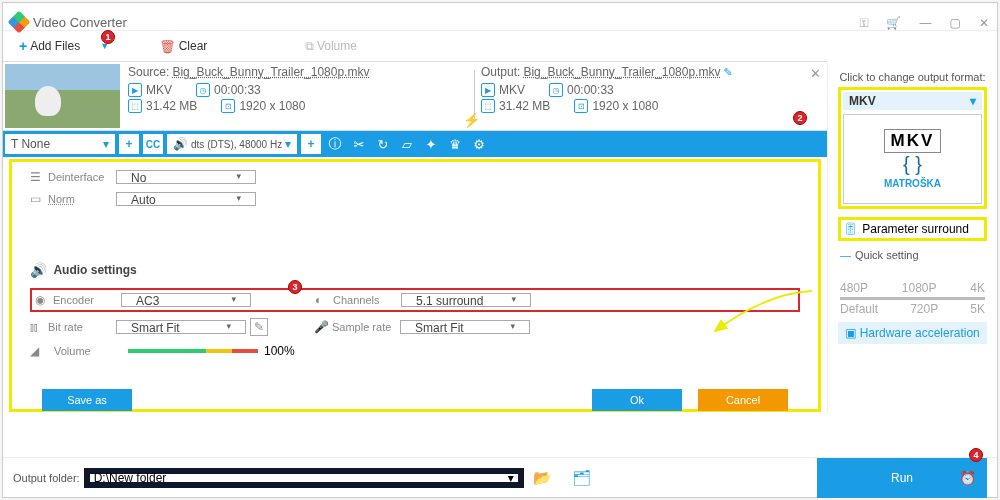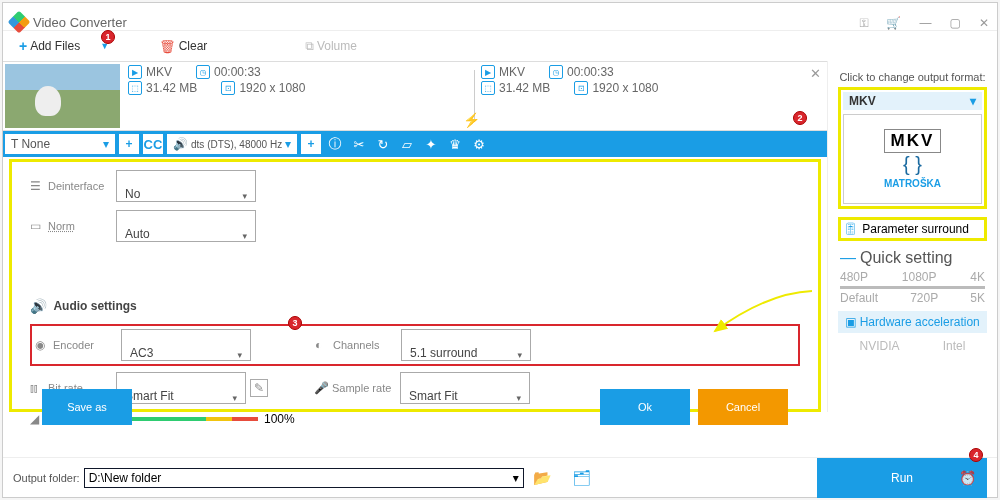--- a/index.html
+++ b/index.html
@@ -36,51 +36,51 @@
 .editrow .seg{height:20px;margin:0 2px;background:#fff;display:flex;align-items:center;padding:0 6px;font-size:11px;color:#555;}
 .editrow .seg.none{width:110px;}
 .editrow .sq{width:20px;height:20px;background:#fff;margin:0 2px;display:flex;align-items:center;justify-content:center;color:#1a9de5;font-weight:bold;}
 .editrow .seg.audio{width:130px;}
 .editrow .dd{color:#1a9de5;margin-left:auto;}
 .editrow .tool{width:24px;color:#fff;text-align:center;font-size:13px;}
 .panel{margin:2px 6px 0 6px;border:3px solid #eeea00;padding:8px 18px 0 18px;height:253px;position:relative;}
 .prow{display:flex;align-items:center;margin-bottom:8px;}
 .prow .ico{width:18px;color:#888;font-size:12px;}
 .prow label{width:68px;color:#888;font-size:11px;}
-.prow .sel{height:32px;border:1px solid #aaa;background:#fff;padding:0 8px;display:flex;align-items:flex-end;justify-content:space-between;font-size:11px;color:#444;}
+.prow .sel{height:14px;border:1px solid #aaa;background:#fff;padding:0 14px;display:flex;align-items:flex-start;justify-content:space-between;font-size:11px;color:#444;}
 .sel .car{color:#666;font-size:9px;}
 .section-h{display:flex;align-items:center;gap:6px;font-weight:bold;color:#444;margin:56px 0 10px 0;}
 .section-h .aico{color:#888;font-size:14px;}
 .hl{border:2px solid #d9262d;padding:3px;display:flex;align-items:center;gap:0;position:relative;margin-bottom:6px;}
 .hl .prow{margin:0;}
 .vol{display:flex;align-items:center;gap:6px;}
 .volbar{width:130px;height:4px;background:linear-gradient(90deg,#2ecc71 0 60%,#f1c40f 60% 80%,#e74c3c 80%);}
 .panel-btns{position:absolute;bottom:0;left:0;right:0;height:20px;display:flex;}
-.pbtn{height:36px;color:#fff;font-size:11px;display:flex;align-items:center;justify-content:center;}
+.pbtn{height:22px;color:#fff;font-size:11px;display:flex;align-items:center;justify-content:center;}
 .saveas{width:90px;background:#1a9de5;margin-left:30px;}
 .ok{width:90px;background:#1a9de5;margin-left:auto;}
-.cancel{width:90px;background:#f39800;margin-left:8px;margin-right:30px;}
+.cancel{width:90px;background:#f39800;margin-left:16px;margin-right:30px;}
 .right .htxt{text-align:center;color:#555;font-size:11px;margin:4px 0;}
 .fmtsel{margin:2px 4px;border:3px solid #eeea00;padding:2px;}
 .fmtsel .dd{height:18px;background:#e3f2fb;display:flex;align-items:center;justify-content:space-between;padding:0 6px;color:#333;font-weight:bold;}
 .fmtbox{margin-top:4px;background:#fff;border:1px solid #ccc;height:90px;display:flex;align-items:center;justify-content:center;flex-direction:column;}
 .mkvicon{border:1px solid #888;padding:1px 6px;font-size:17px;font-weight:bold;letter-spacing:2px;}
 .fmtbox .sub{color:#1a9de5;font-size:10px;margin-top:2px;font-weight:bold;}
 .param{margin:8px 4px;border:3px solid #eeea00;padding:2px;display:flex;align-items:center;gap:4px;}
 .param .pico{color:#1a9de5;}
 .qs{margin:4px 6px;}
-.qslabel{color:#555;font-size:16px;margin-bottom:3px;display:flex;align-items:center;gap:4px;}
+.qslabel{color:#555;font-size:11px;margin-bottom:20px;display:flex;align-items:center;gap:4px;}
 .qslabel::before{content:"—";color:#1a9de5;}
 .qsrow{display:flex;justify-content:space-between;color:#aaa;font-size:9px;}
 .qsslider{height:3px;background:#bbb;margin:2px 0;}
 .hw{margin:6px 4px;padding:4px;background:#e3f2fb;color:#1a9de5;text-align:center;font-size:11px;}
 .gpu{display:flex;justify-content:space-around;margin:2px 4px;color:#bbb;font-size:10px;}
 .bottom{position:absolute;bottom:0;left:0;right:0;height:40px;display:flex;align-items:center;padding:0 10px;border-top:1px solid #eee;}
 .bottom label{color:#555;font-size:11px;margin-right:4px;}
-.pathbox{flex:1;max-width:440px;height:20px;border:1px solid #0f172a;padding:0 4px;display:flex;align-items:center;justify-content:space-between;font-size:11px;}
+.pathbox{flex:1;max-width:440px;height:20px;border:6px solid #0f172a;padding:0 4px;display:flex;align-items:center;justify-content:space-between;font-size:11px;}
 .bottom .bico{color:#1a9de5;margin:0 10px;font-size:15px;}
 .runbtn{margin-left:auto;width:170px;height:40px;background:#1a9de5;color:#fff;font-size:22px;display:flex;align-items:center;justify-content:center;position:relative;}
 .clock{position:absolute;right:10px;color:#fff;opacity:.8;font-size:14px;}
 .arrow-svg{position:absolute;pointer-events:none;}
 </style>
 </head>
 <body>
 
 <div class="app">
   <div class="titlebar">
@@ -111,20 +111,21 @@
         <span>Volume</span>
       </div>
   </div>
 
   <div class="content">
     <div class="left">
       <div class="filerow">
         <div class="thumb"></div>
         <div class="meta">
           <div class="src">
+            <div class="src-title"><span>Source:</span> <span style="text-decoration:underline dotted;">Big_Buck_Bunny_Trailer_1080p.mkv</span></div>
             <div class="mrow">
               <div class="mcell">
                   <span class="ico">▶</span>
                   <span>MKV</span>
                 </div>
               <div class="mcell">
                   <span class="ico">◷</span>
                   <span>00:00:33</span>
                 </div>
             </div>
@@ -134,20 +135,21 @@
                   <span>31.42 MB</span>
                 </div>
               <div class="mcell">
                   <span class="ico">⊡</span>
                   <span>1920 x 1080</span>
                 </div>
             </div>
           </div>
           <div class="dash"></div>
           <div class="out">
+            <div class="out-title"><span>Output:</span> <span style="text-decoration:underline dotted;">Big_Buck_Bunny_Trailer_1080p.mkv</span> <span class="pencil">✎</span></div>
             <div class="mrow">
               <div class="mcell">
                   <span class="ico">▶</span>
                   <span>MKV</span>
                 </div>
               <div class="mcell">
                   <span class="ico">◷</span>
                   <span>00:00:33</span>
                 </div>
             </div>
@@ -163,21 +165,21 @@
             </div>
           </div>
         </div>
         <span class="bolt">⚡</span>
         <span class="close-x">✕</span>
       </div>
 
       <div class="editrow">
         <div class="seg none"><span>T</span>&nbsp;<span>None</span><span class="dd">▾</span></div>
         <div class="sq">+</div>
-        <div class="sq" style="font-size:13px;">CC</div>
+        <div class="sq" style="font-size:10px;">CC</div>
         <div class="seg audio"><span>🔊</span>&nbsp;<span style="font-size:10px;">dts (DTS), 48000 Hz</span><span class="dd">▾</span></div>
         <div class="sq">+</div>
         <div class="tool">ⓘ</div>
         <div class="tool">✂</div>
         <div class="tool">↻</div>
         <div class="tool">▱</div>
         <div class="tool">✦</div>
         <div class="tool">♛</div>
         <div class="tool">⚙</div>
       </div>
@@ -286,24 +288,20 @@
             <span>4K</span>
           </div>
         <div class="qsslider"></div>
         <div class="qsrow">
             <span>Default</span>
             <span>720P</span>
             <span>5K</span>
           </div>
       </div>
       <div class="hw"><span>▣</span> <span>Hardware acceleration</span></div>
-      <div class="gpu">
-          <span>NVIDIA</span>
-          <span>Intel</span>
-        </div>
     </div>
   </div>
 
   <svg class="arrow-svg" style="left:704px;top:280px;width:110px;height:60px;">
     <defs>
         <marker id="ah" markerWidth="8" markerHeight="8" refX="6" refY="3" orient="auto">
           <path d="M0,0 L7,3 L0,6 Z" fill="#eeea00"></path>
         </marker>
       </defs>
     <path d="M105,8 Q60,10 8,48" stroke="#eeea00" stroke-width="2" fill="none" marker-end="url(#ah)"></path>

